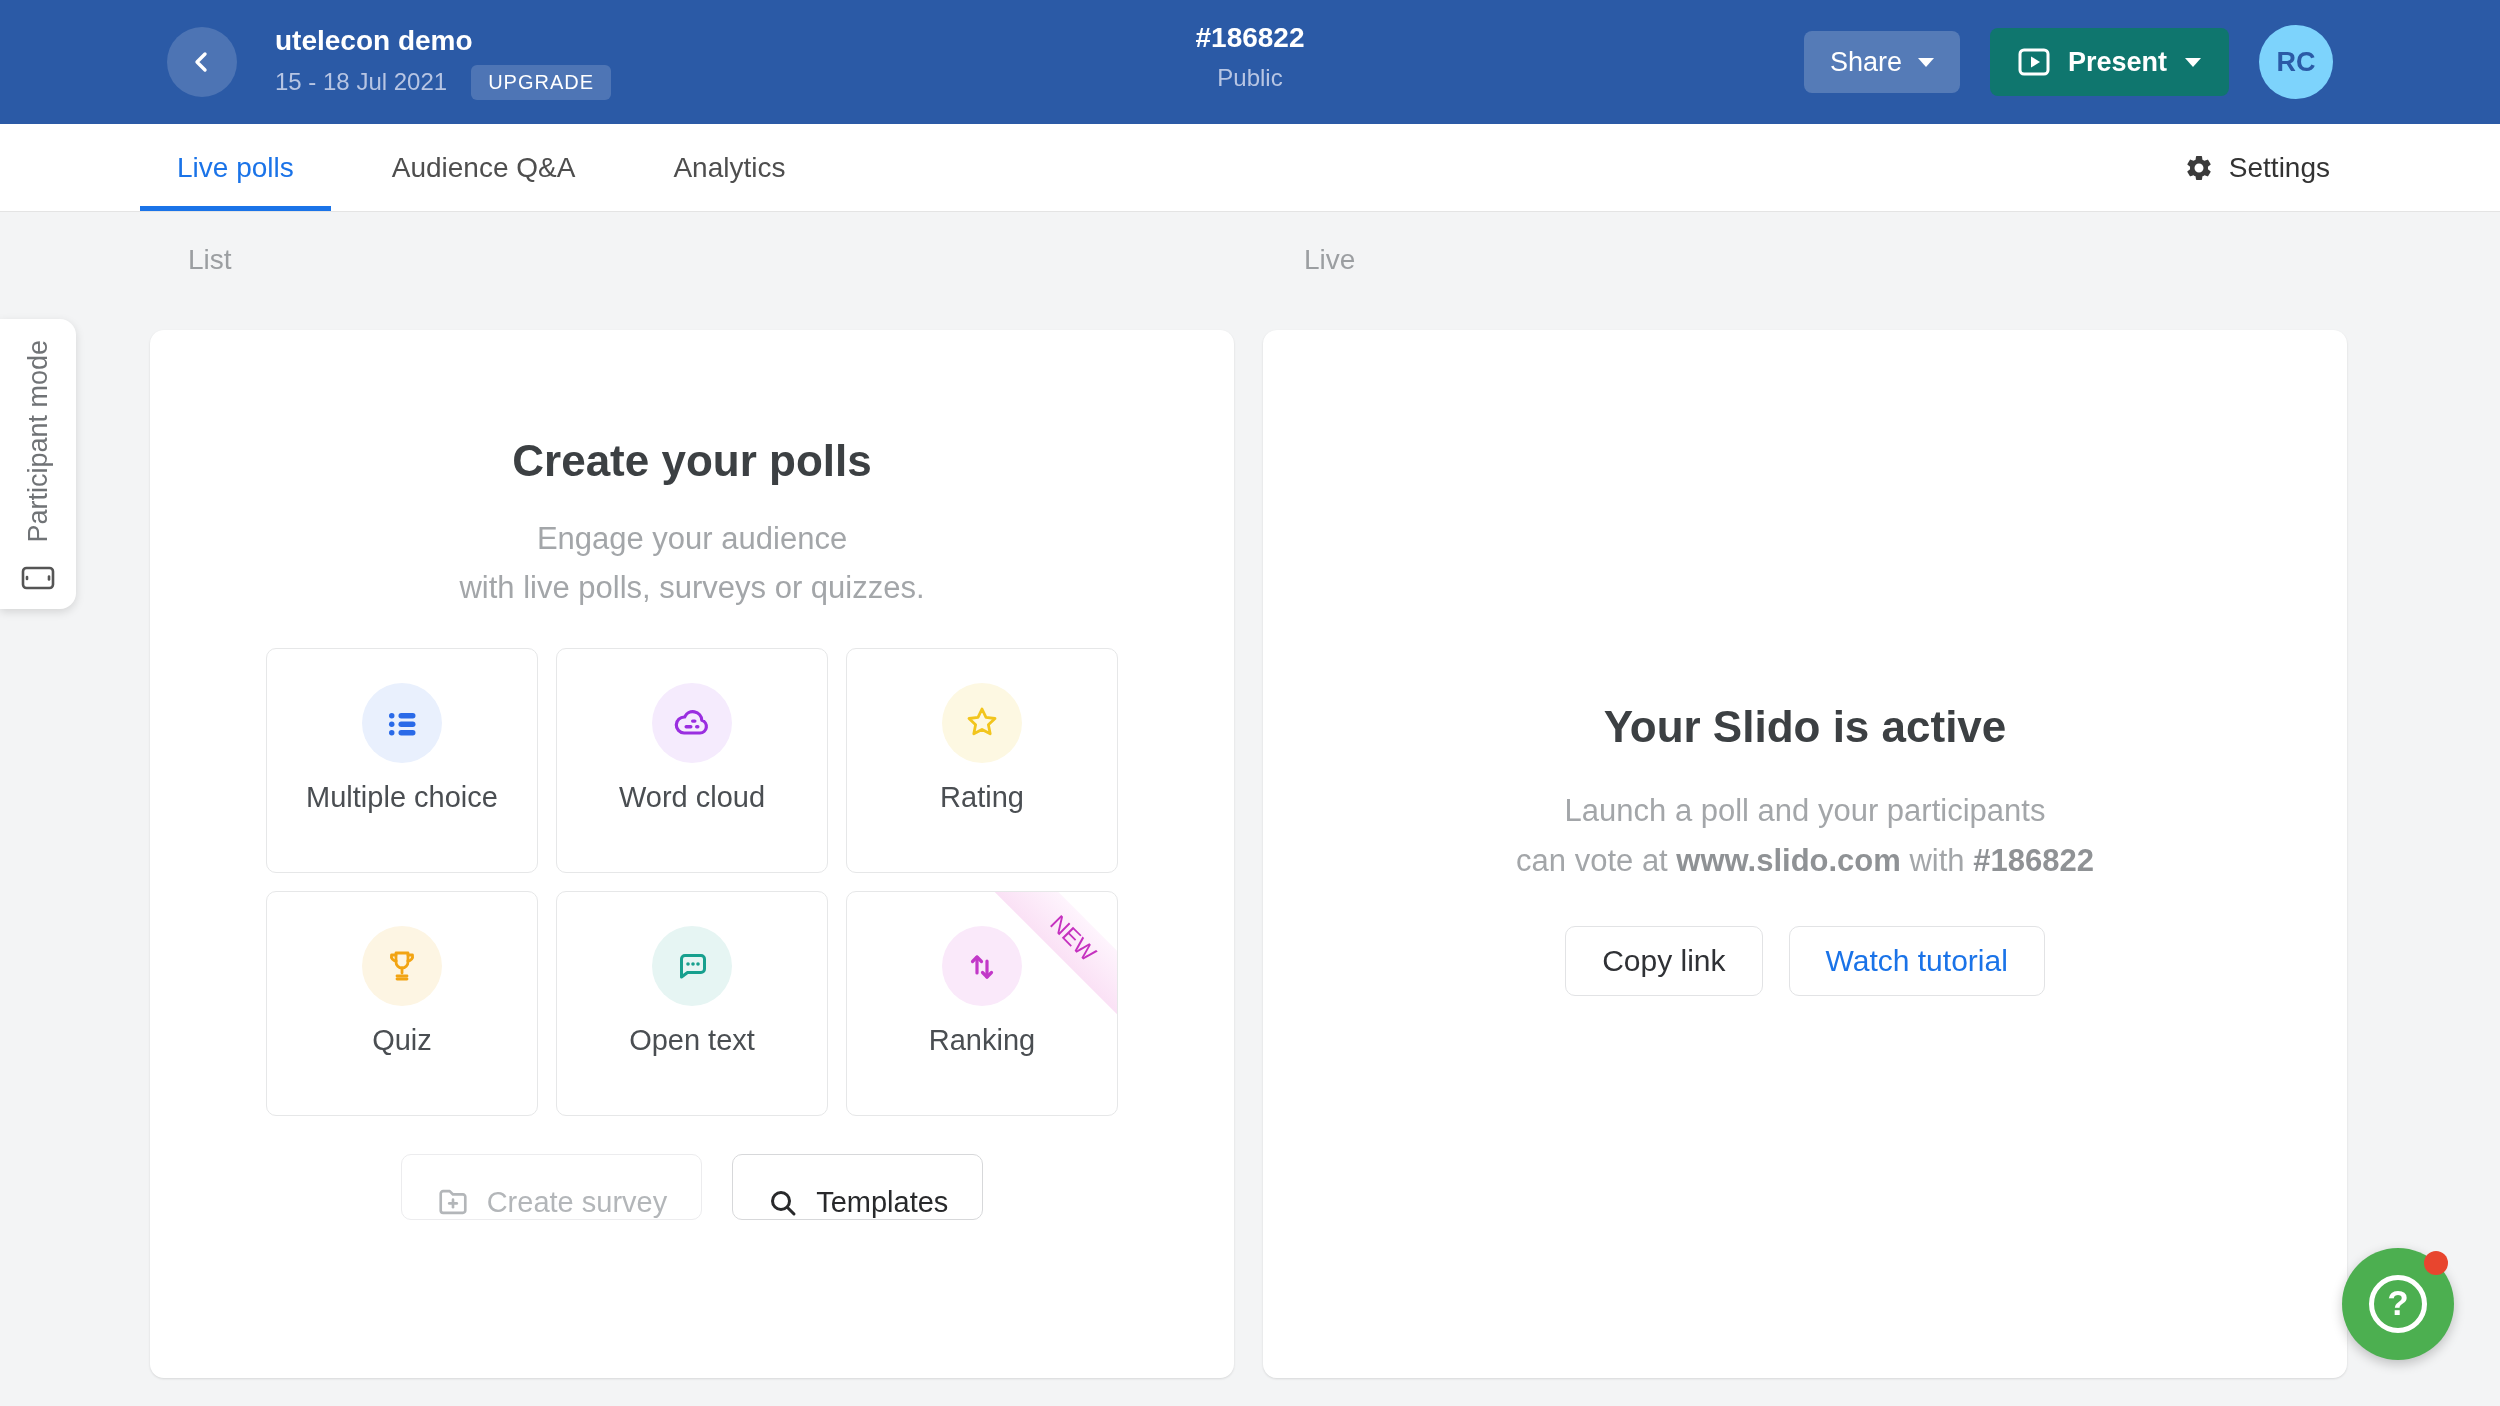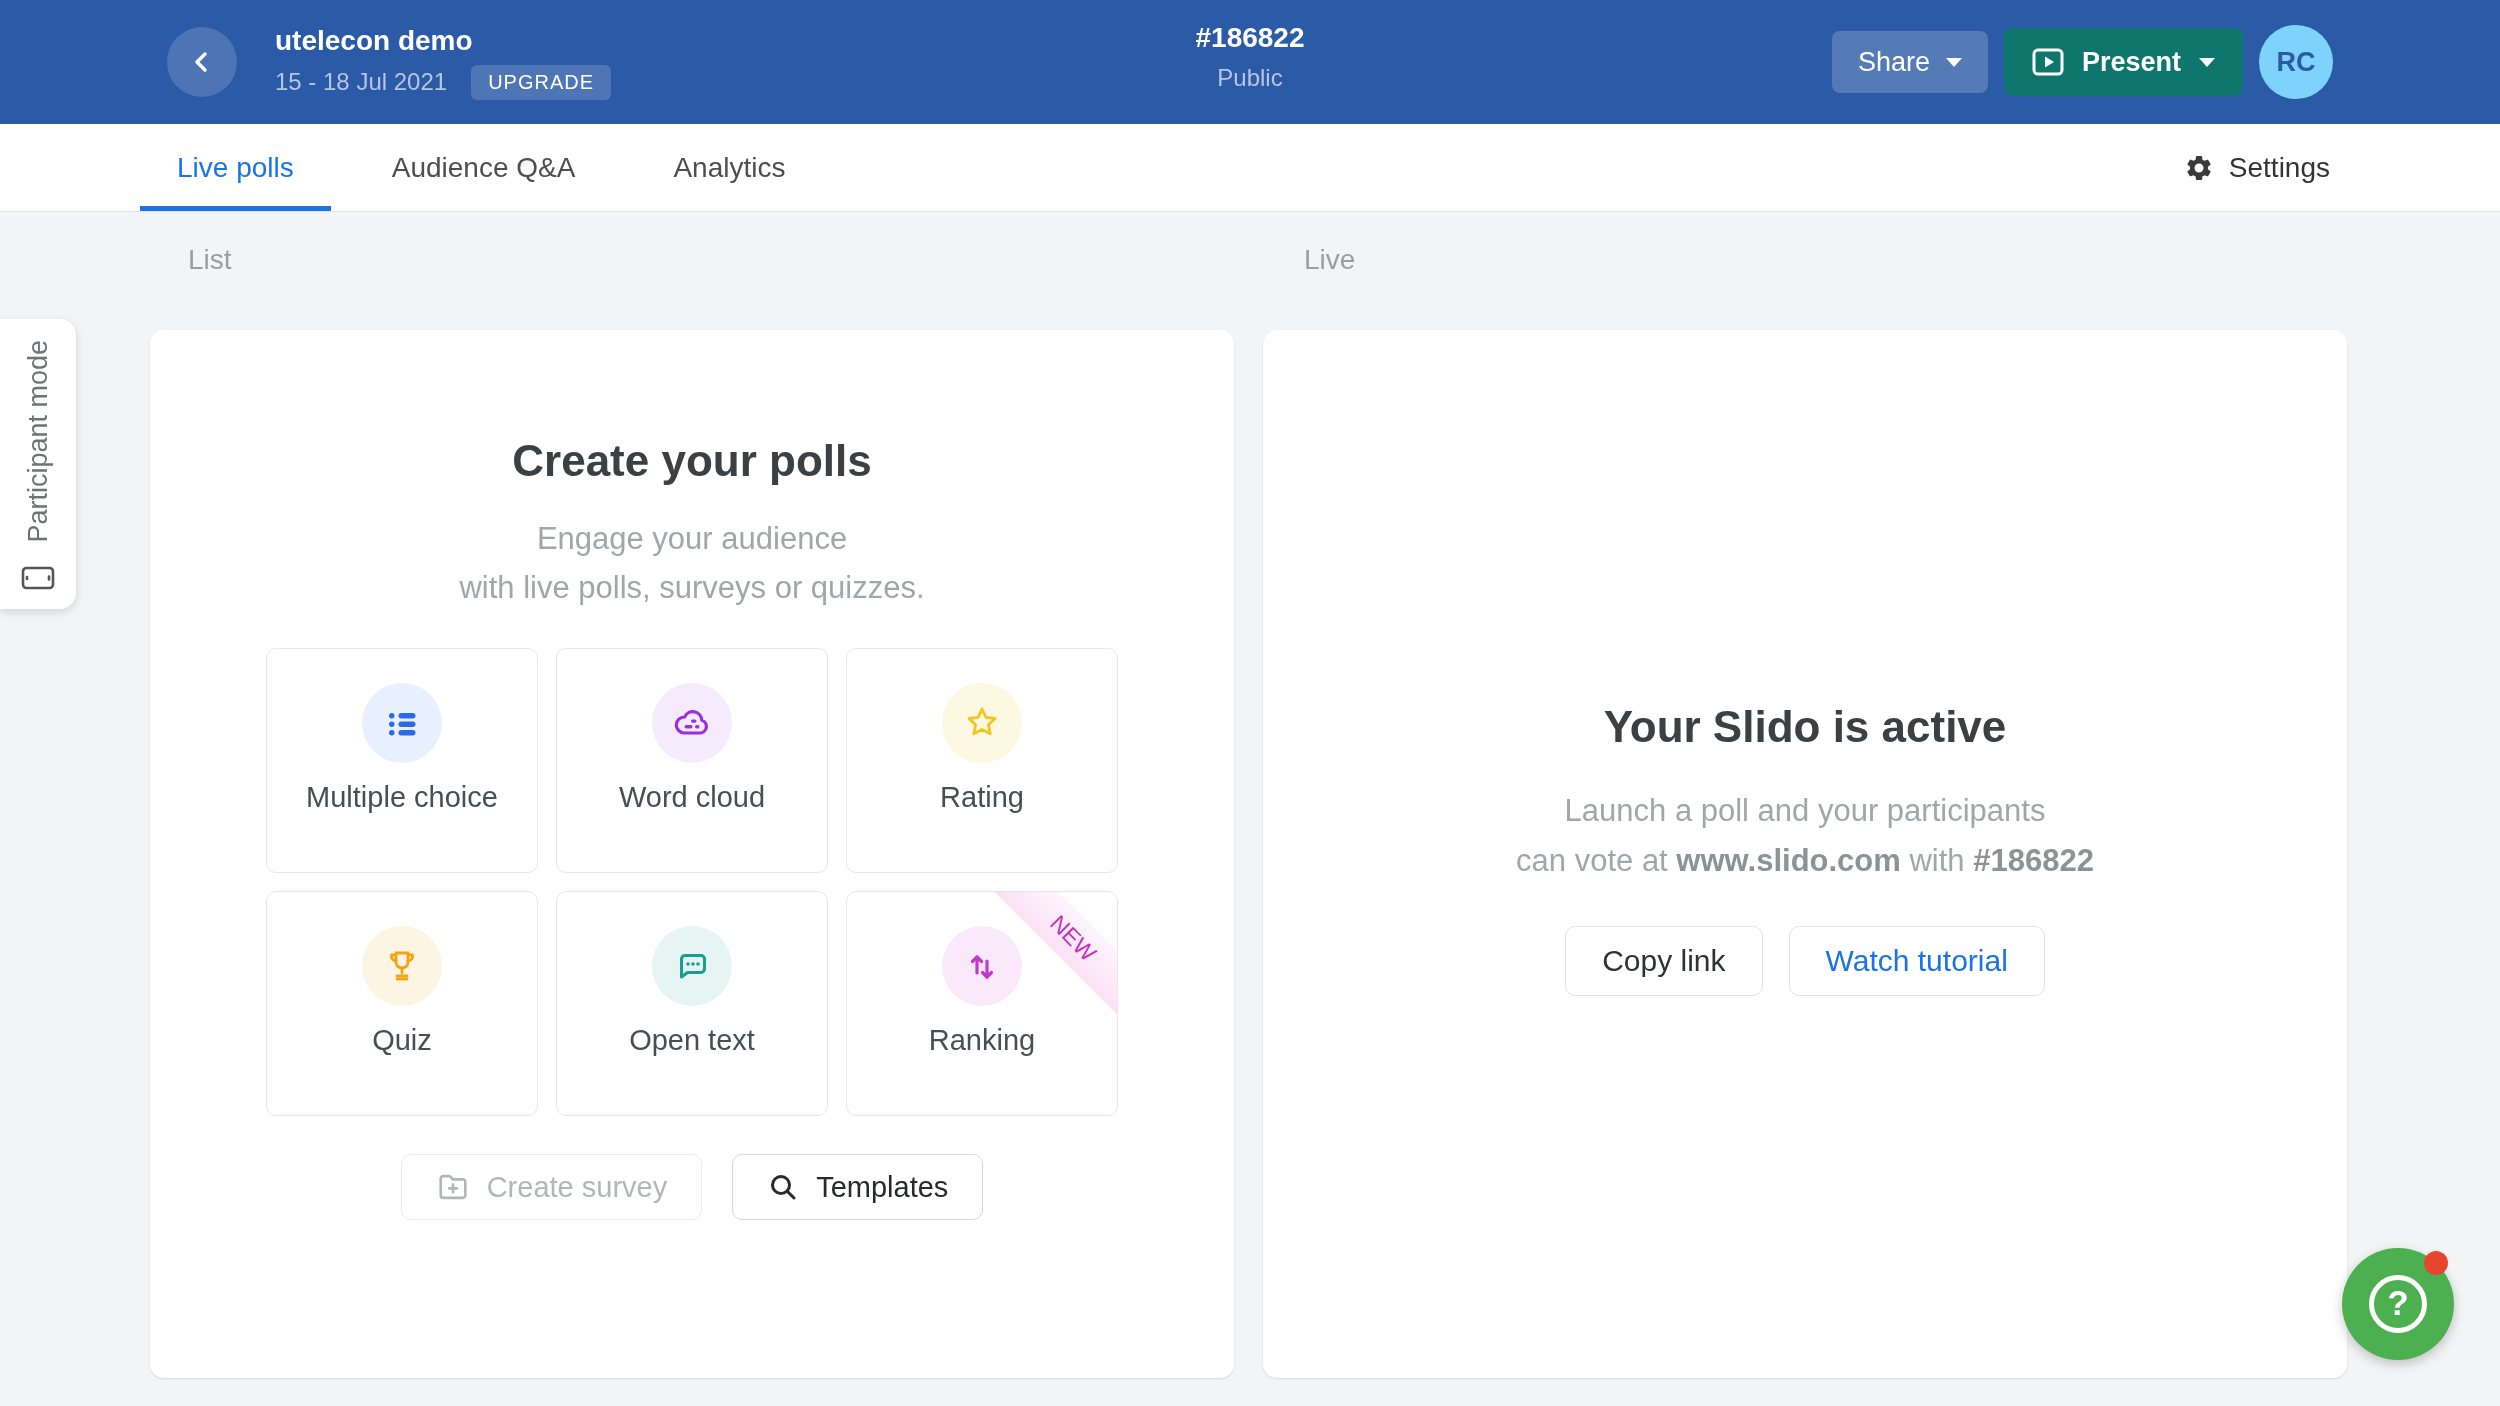--- a/index.html
+++ b/index.html
@@ -31,21 +31,21 @@
     background:rgba(255,255,255,.17); color:#fff;
     font-size:20px; letter-spacing:1px;
     padding:6px 17px; border-radius:6px; cursor:pointer;
   }
   .header-center {
     position:absolute; left:50%; transform:translateX(-50%);
     text-align:center; top:22px;
   }
   .event-code { color:#fff; font-size:28px; font-weight:bold; }
   .event-visibility { color:#b7c5e3; font-size:24px; margin-top:10px; }
-  .header-right { margin-left:auto; display:flex; align-items:center; gap:16px; }
+  .header-right { margin-left:auto; display:flex; align-items:center; gap:30px; }
   .share-btn {
     height:62px; padding:0 26px; border-radius:8px;
     background:rgba(255,255,255,.2); color:#fff; font-size:27px;
     display:flex; align-items:center; gap:16px; cursor:pointer;
   }
   .present-btn {
     height:68px; padding:0 28px; border-radius:8px;
     background:#0f766e; color:#fff; font-size:27px; font-weight:bold;
     display:flex; align-items:center; gap:18px; cursor:pointer;
   }
@@ -114,21 +114,21 @@
   .t-rank .icon-circle { background:#fae9fa; color:#c238c8; }
   .ribbon {
     position:absolute; top:24px; right:-56px; width:200px;
     transform:rotate(45deg);
     background:linear-gradient(to bottom, #fef4fd, #fae1f5);
     color:#c531bf; font-size:23px; text-align:center; padding:9px 0;
   }
 
   .poll-actions { display:flex; justify-content:center; gap:30px; margin-top:38px; }
   .btn {
-    height:66px; display:flex; align-items:center; gap:17px;
+    height:66px; display:flex; align-items:flex-end; gap:17px;
     padding:0 34px; border-radius:10px; background:#fff; font-size:29px; cursor:pointer;
   }
   .btn-survey { border:1px solid #ececee; color:#b3b6b9; }
   .btn-templates { border:1px solid #d7d8da; color:#28292b; }
 
   .live-title { margin-top:372px; text-align:center; font-size:44px; font-weight:bold; color:#3c4043; }
   .live-sub { margin-top:34px; text-align:center; font-size:31px; line-height:50px; color:#a3a6a9; }
   .live-sub b { color:#8f9295; }
   .live-actions { display:flex; justify-content:center; gap:26px; margin-top:40px; }
   .btn2 {

